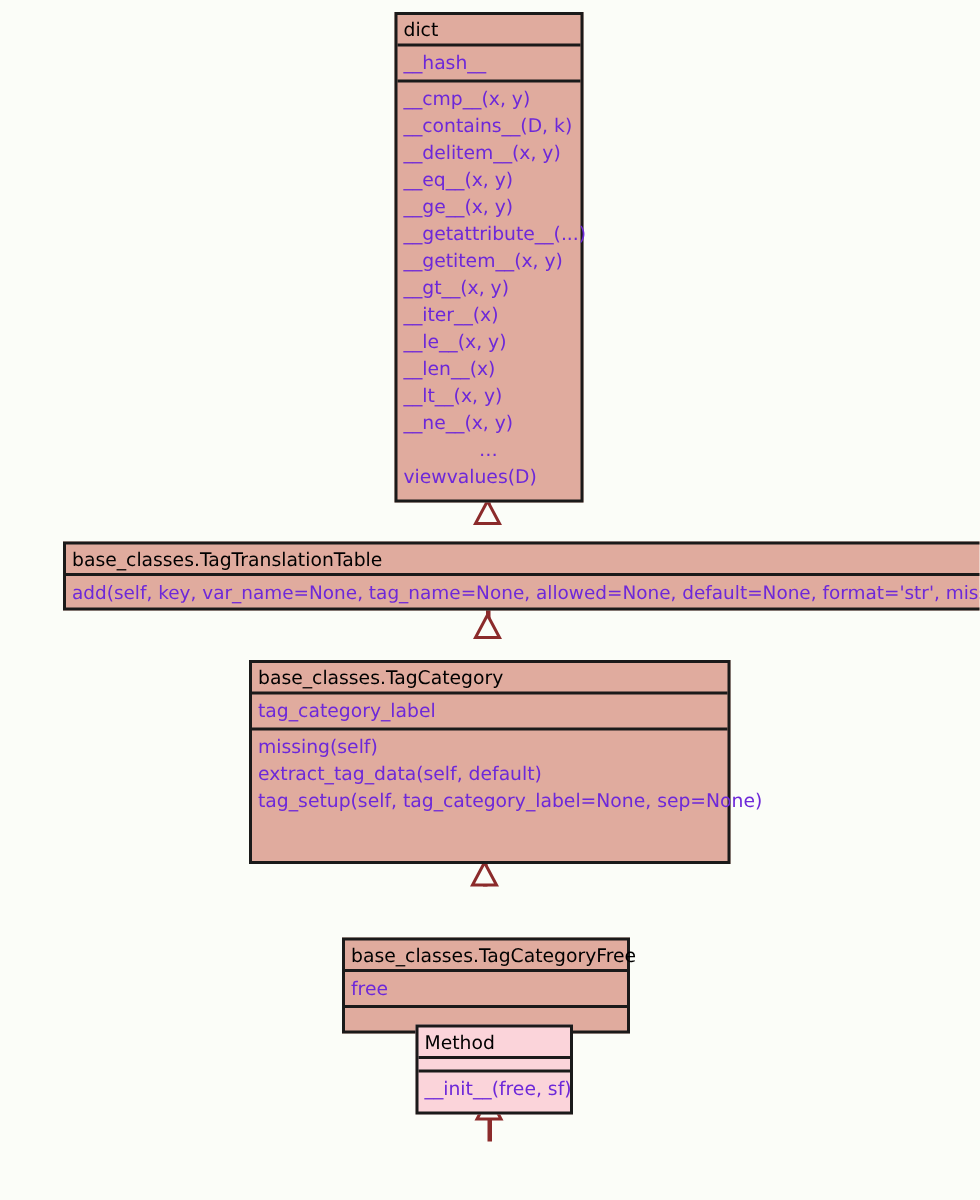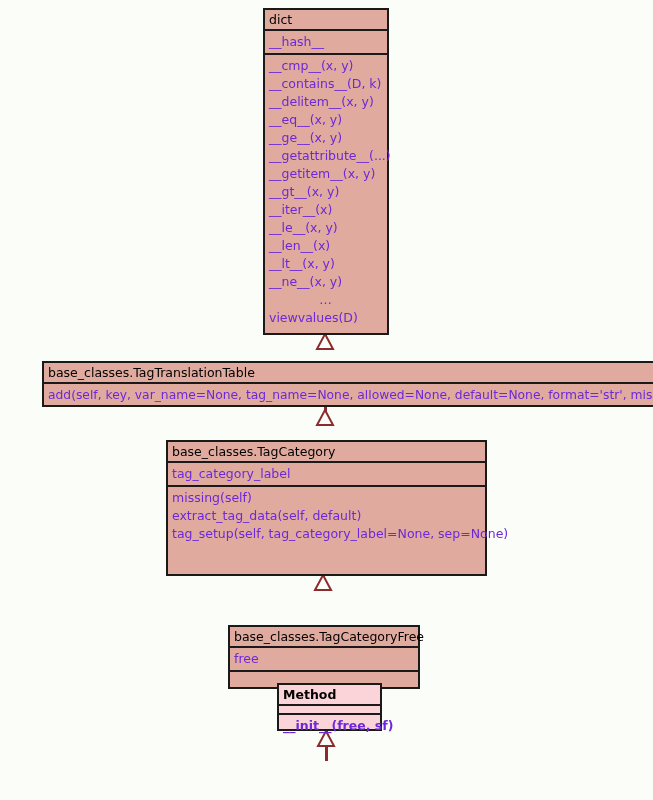--- a/index.html
+++ b/index.html
@@ -160,21 +160,21 @@
   </div>
 
   <div class="uml-box" style="left:228px; top:605px; width:192px; height:64px;margin-top:20px;">
     <div class="compartment title">base_classes.TagCategoryFree</div>
     <div class="compartment members">
       <div class="member">free</div>
     </div>
     <div class="compartment empty"></div>
   </div>
 
-  <div class="uml-box light" style="left:277px; top:683px; width:105px; height:48px;font-weight:bold;">
+  <div class="uml-box light" style="left:277px; top:683px; width:105px; height:60px;">
     <div class="compartment title">Method</div>
     <div class="compartment empty"></div>
     <div class="compartment members">
       <div class="member">__init__(free, sf)</div>
     </div>
   </div>
 
 
 </div>
 

